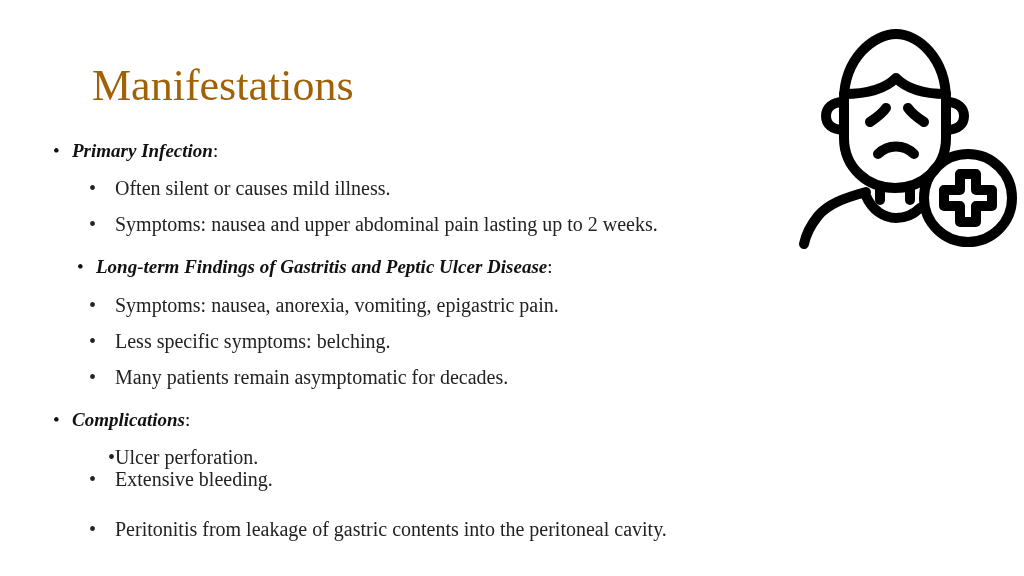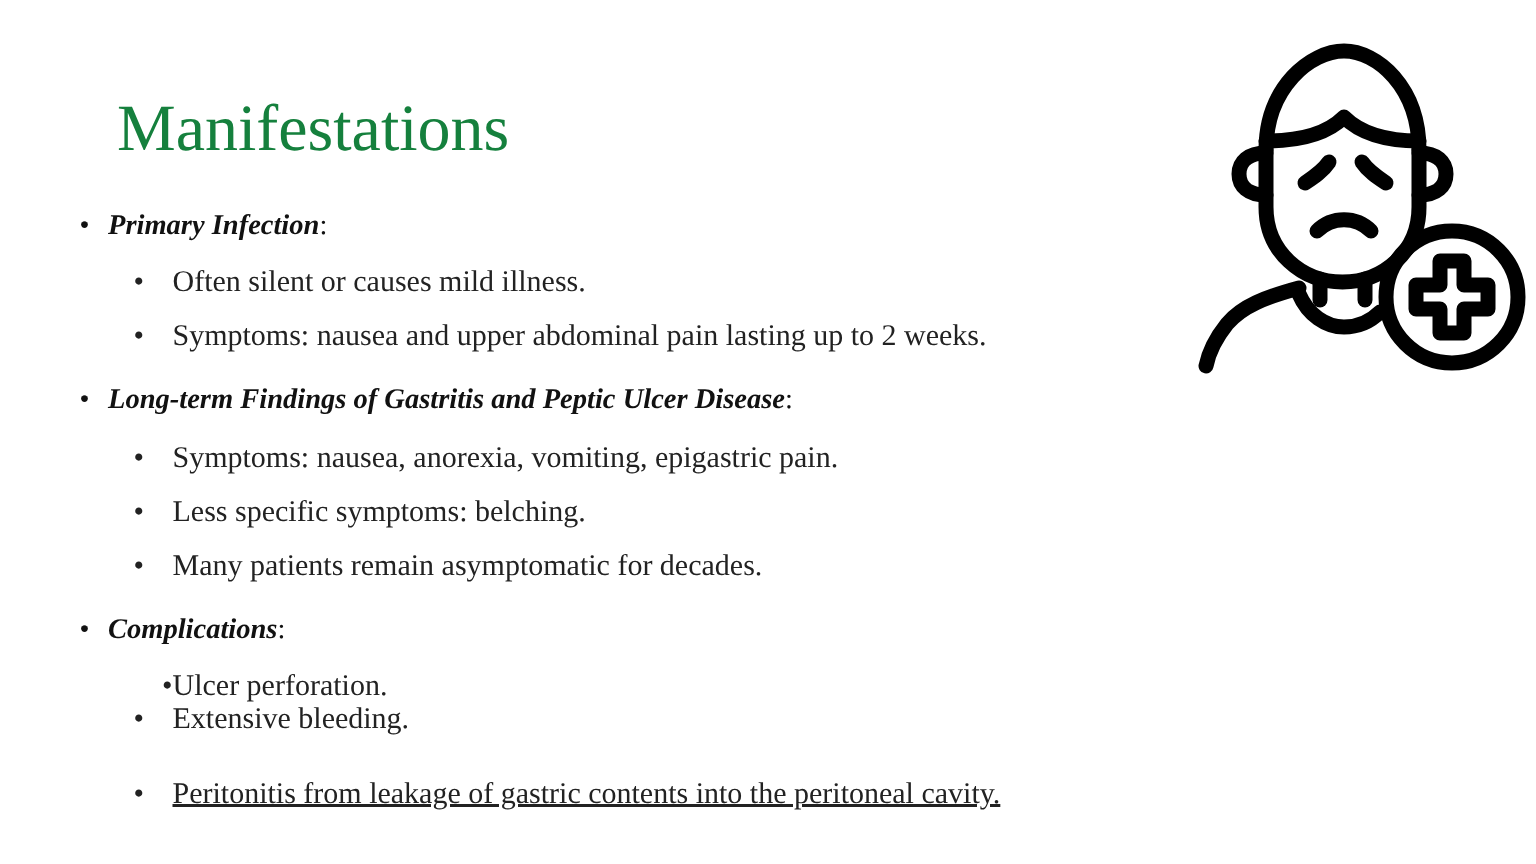--- a/index.html
+++ b/index.html
@@ -10,27 +10,27 @@
     body {
       width: 1024px;
       height: 576px;
       position: relative;
       overflow: hidden;
       font-family: "Liberation Serif", "DejaVu Serif", serif;
       color: #111111;
     }
     .slide-title {
       position: absolute;
-      left: 78px;
+      left: 92px;
       top: 58px;
       font-size: 44px;
       line-height: 56px;
       font-weight: normal;
       margin: 0;
-      color: #15803d;
+      color: #a16207;
     }
     .bullets {
       position: absolute;
       left: 0;
       top: 0;
       width: 760px;
     }
     .lvl1 {
       position: absolute;
       left: 53px;
@@ -76,21 +76,21 @@
   <div class="lvl1" style="top:139px;">
     <span class="dot">•</span><span class="head">Primary Infection</span><span>:</span>
   </div>
   <div class="lvl2" style="top:178px;">
     <span class="dot">•</span><span>Often silent or causes mild illness.</span>
   </div>
   <div class="lvl2" style="top:214px;">
     <span class="dot">•</span><span>Symptoms: nausea and upper abdominal pain lasting up to 2 weeks.</span>
   </div>
 
-  <div class="lvl1" style="top:255px;">
+  <div class="lvl1" style="top:255px;margin-left:24px;">
     <span class="dot">•</span><span class="head">Long-term Findings of Gastritis and Peptic Ulcer Disease</span><span>:</span>
   </div>
   <div class="lvl2" style="top:295px;">
     <span class="dot">•</span><span>Symptoms: nausea, anorexia, vomiting, epigastric pain.</span>
   </div>
   <div class="lvl2" style="top:331px;">
     <span class="dot">•</span><span>Less specific symptoms: belching.</span>
   </div>
   <div class="lvl2" style="top:367px;">
     <span class="dot">•</span><span>Many patients remain asymptomatic for decades.</span>
@@ -98,21 +98,21 @@
 
   <div class="lvl1" style="top:408px;">
     <span class="dot">•</span><span class="head">Complications</span><span>:</span>
   </div>
   <div class="lvl2" style="top:447px;text-align:right;">
     <span class="dot">•</span><span>Ulcer perforation.</span>
   </div>
   <div class="lvl2" style="top:469px;">
     <span class="dot">•</span><span>Extensive bleeding.</span>
   </div>
-  <div class="lvl2" style="top:519px;text-decoration:underline;">
+  <div class="lvl2" style="top:519px;">
     <span class="dot">•</span><span>Peritonitis from leakage of gastric contents into the peritoneal cavity.</span>
   </div>
 </div>
 
 <div class="icon-wrap">
   <svg width="226" height="224" viewBox="0 0 226 224" fill="none" stroke="#000000" stroke-width="10" stroke-linecap="round" stroke-linejoin="round">
 
     <path d="M48 72 C48 30, 78 6, 100 6 C122 6, 150 30, 150 72"></path>
     <path d="M48 72 L48 110 C48 140, 72 160, 99 160 C126 160, 150 140, 150 110 L150 72"></path>
 

